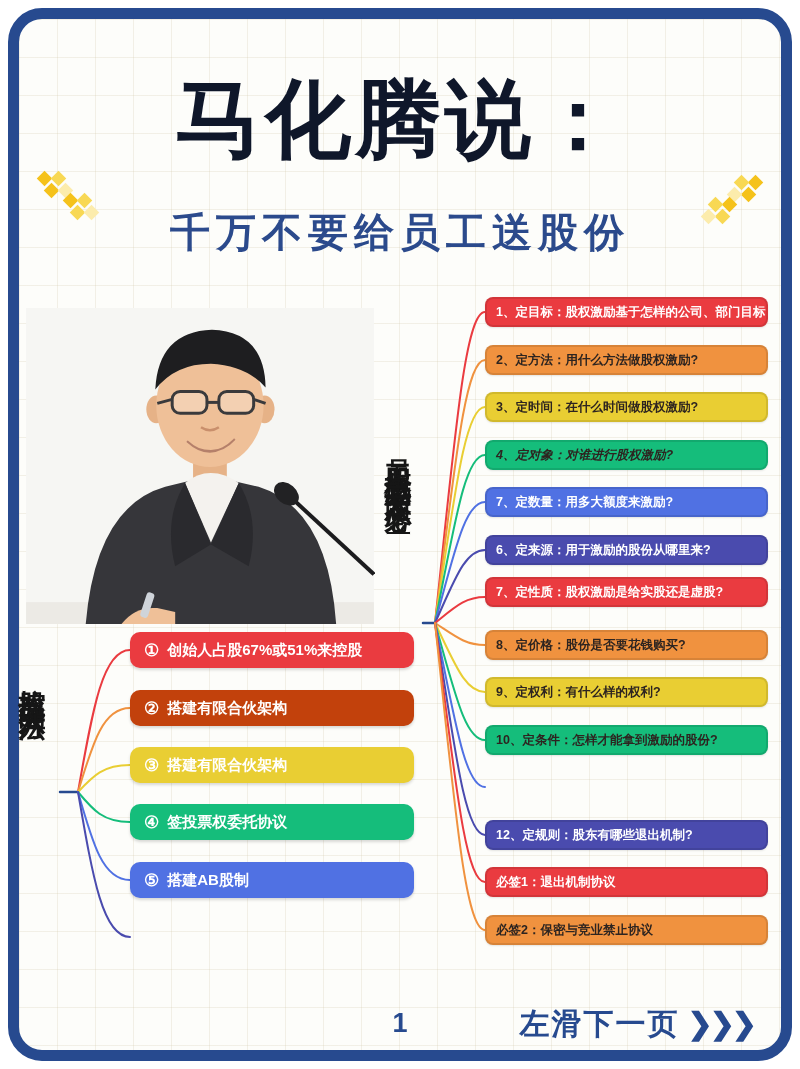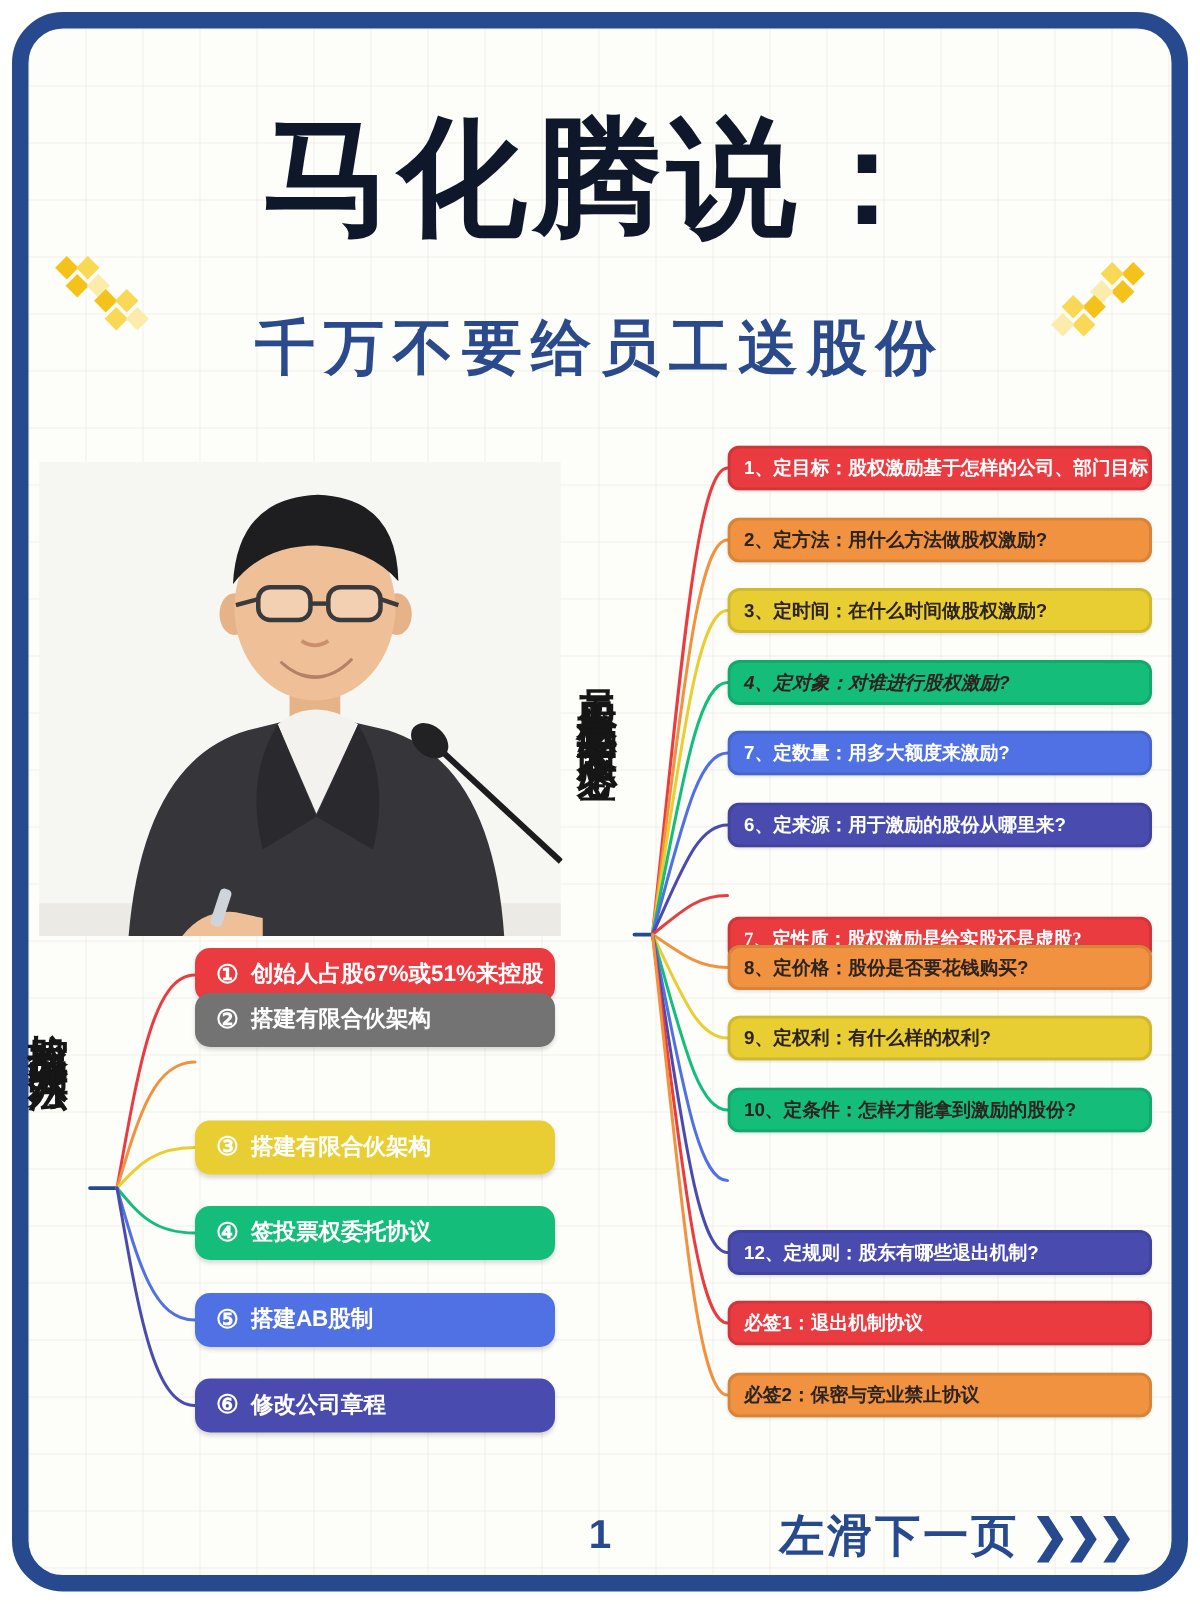--- a/index.html
+++ b/index.html
@@ -52,21 +52,21 @@
   .map-svg-left  { left:55px;  top:625px; width:80px;  height:340px; }
 
   .rbox {
     position:absolute; left:485px; width:283px; height:30px;
     border-radius:8px; border:2px solid rgba(0,0,0,0.10);
     font-size:12.5px; font-weight:bold; line-height:26px;
     padding:0 9px; white-space:nowrap; overflow:hidden;
     box-shadow:0 1px 2px rgba(0,0,0,0.10);
   }
   .lbox {
-    position:absolute; left:130px; width:240px; height:36px;
+    position:absolute; left:130px; width:284px; height:36px;
     border-radius:10px; color:#ffffff;
     font-size:15px; font-weight:bold; line-height:36px;
     padding:0 0 0 14px; white-space:nowrap; overflow:hidden;
     box-shadow:0 2px 3px rgba(0,0,0,0.15);
   }
   .lbox .num { font-size:17px; margin-right:8px; vertical-align:-1px; }
 
   .page-num {
     position:absolute; left:0; right:0; top:1008px; text-align:center;
     font-size:27px; font-weight:bold; color:#274a8f;
@@ -151,54 +151,51 @@
     <path d="M55 333 C75 488 85 592 105 592" stroke="#ea3b40"></path>
     <path d="M55 333 C75 517 85 640 105 640" stroke="#f0923f"></path>
   </svg>
 
   <div class="rbox" style="top: 297px; background: rgb(234, 59, 64); color: rgb(255, 255, 255);">1、定目标：股权激励基于怎样的公司、部门目标?</div>
   <div class="rbox" style="top: 345px; background: rgb(240, 146, 63); color: rgb(45, 36, 32);">2、定方法：用什么方法做股权激励?</div>
   <div class="rbox" style="top: 392px; background: rgb(233, 206, 51); color: rgb(45, 36, 32);">3、定时间：在什么时间做股权激励?</div>
   <div class="rbox" style="top: 440px; background: rgb(21, 189, 123); color: rgb(45, 36, 32); font-style: italic;">4、定对象：对谁进行股权激励?</div>
   <div class="rbox" style="top: 487px; background: rgb(80, 113, 227); color: rgb(255, 255, 255);">7、定数量：用多大额度来激励?</div>
   <div class="rbox" style="top: 535px; background: rgb(74, 75, 174); color: rgb(255, 255, 255);">6、定来源：用于激励的股份从哪里来?</div>
-  <div class="rbox" style="top: 611px; background: rgb(234, 59, 64); color: rgb(255, 255, 255); font-family: Liberation Serif, serif;">7、定性质：股权激励是给实股还是虚股?</div>
+  <div class="rbox" style="top: 577px; background: rgb(234, 59, 64); color: rgb(255, 255, 255);">7、定性质：股权激励是给实股还是虚股?</div>
   <div class="rbox" style="top: 630px; background: rgb(240, 146, 63); color: rgb(45, 36, 32);">8、定价格：股份是否要花钱购买?</div>
   <div class="rbox" style="top: 677px; background: rgb(233, 206, 51); color: rgb(45, 36, 32);">9、定权利：有什么样的权利?</div>
   <div class="rbox" style="top: 725px; background: rgb(21, 189, 123); color: rgb(45, 36, 32);">10、定条件：怎样才能拿到激励的股份?</div>
   <div class="rbox" style="top: 820px; background: rgb(74, 75, 174); color: rgb(255, 255, 255);">12、定规则：股东有哪些退出机制?</div>
   <div class="rbox" style="top: 867px; background: rgb(234, 59, 64); color: rgb(255, 255, 255);">必签1：退出机制协议</div>
   <div class="rbox" style="top: 915px; background: rgb(240, 146, 63); color: rgb(45, 36, 32);">必签2：保密与竞业禁止协议</div>
 
   <svg class="map-svg map-svg-left" viewBox="0 0 80 340" fill="none" stroke-width="2" stroke-linecap="round">
     <path d="M5 167 L23 167" stroke-width="2.5" stroke="#274a8f"></path>
     <path d="M23 167 C38 82 48 25 75 25" stroke="#ea3b40"></path>
     <path d="M23 167 C38 117 48 83 75 83" stroke="#f0923f"></path>
     <path d="M23 167 C38 151 48 140 75 140" stroke="#e9ce33"></path>
     <path d="M23 167 C38 185 48 197 75 197" stroke="#15bd7b"></path>
     <path d="M23 167 C38 220 48 255 75 255" stroke="#5071e3"></path>
     <path d="M23 167 C38 254 48 312 75 312" stroke="#4a4bae"></path>
   </svg>
 
   <div class="lbox" style="top: 632px; background: rgb(234, 59, 64);">
     <span class="num">①</span><span>创始人占股67%或51%来控股</span>
   </div>
-  <div class="lbox" style="top: 662px; background: #737373;">
+  <div class="lbox" style="top: 690px; background: #c2410c;">
     <span class="num">②</span><span>搭建有限合伙架构</span>
   </div>
   <div class="lbox" style="top: 747px; background: rgb(233, 206, 51);">
     <span class="num">③</span><span>搭建有限合伙架构</span>
   </div>
   <div class="lbox" style="top: 804px; background: rgb(21, 189, 123);">
     <span class="num">④</span><span>签投票权委托协议</span>
   </div>
   <div class="lbox" style="top: 862px; background: rgb(80, 113, 227);">
     <span class="num">⑤</span><span>搭建AB股制</span>
-  </div>
-  <div class="lbox" style="top: 919px; background: rgb(74, 75, 174);">
-    <span class="num">⑥</span><span>修改公司章程</span>
   </div>
 
   <div class="page-num">1</div>
   <div class="next-page">
     <span>左滑下一页</span><span class="arrows">❯❯❯</span>
   </div>
 </div>
 
 </body></html>

